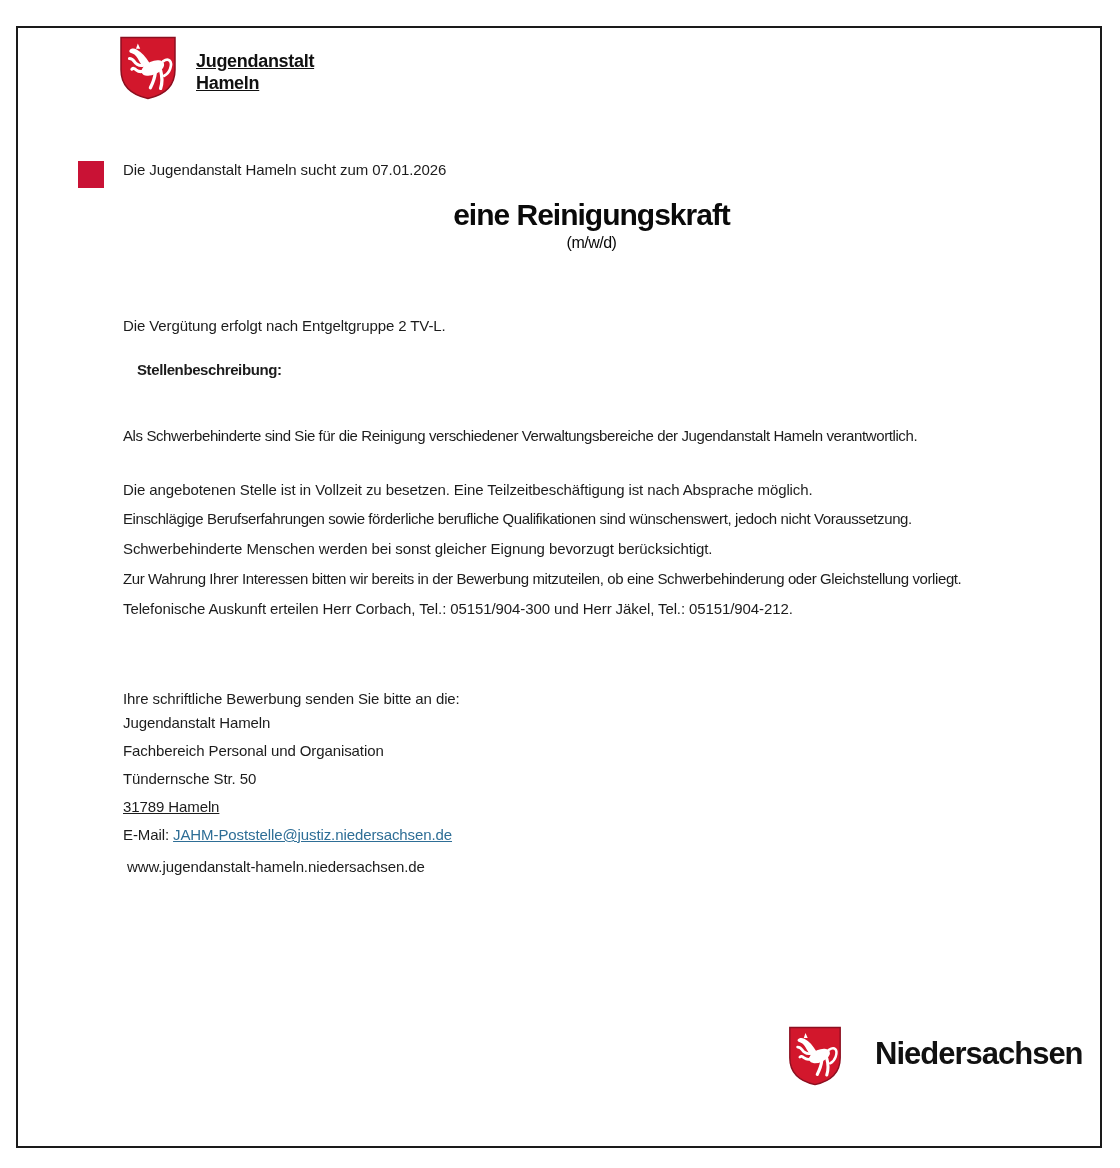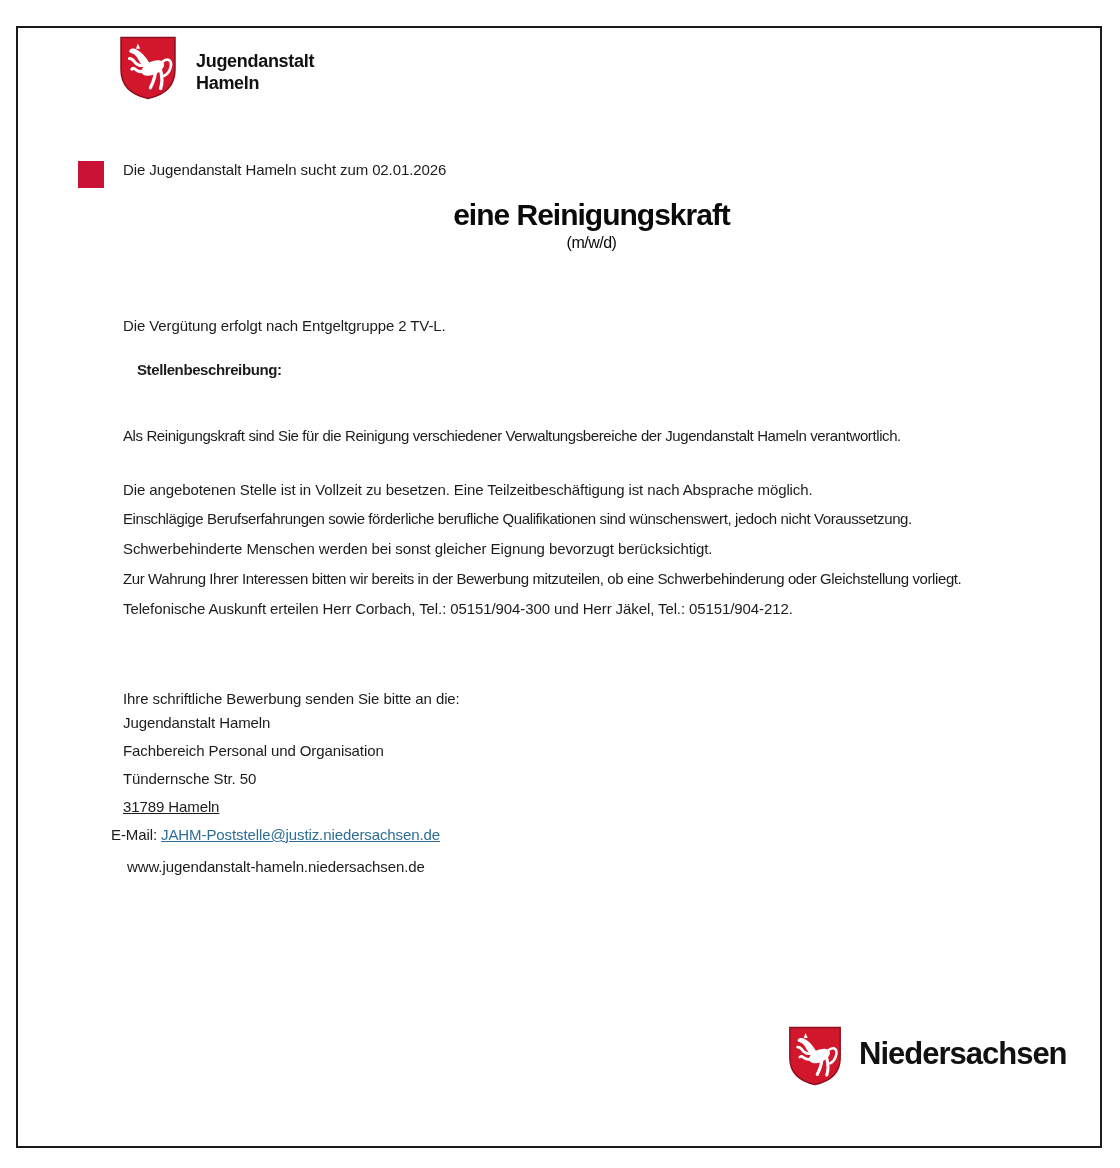--- a/index.html
+++ b/index.html
@@ -21,20 +21,21 @@
   .abs { position: absolute; white-space: nowrap; }
   .body-line { font-size: 15px; letter-spacing: -0.1px; color: #1c1c1c; }
   .cond { letter-spacing: -0.4px; }
   .bold { font-weight: bold; margin-left: 14px; }
   .wordmark {
     font-weight: bold;
     font-size: 18px;
     line-height: 22px;
     letter-spacing: -0.3px;
     color: #111;
+    text-decoration: underline;
   }
   .accent-square {
     width: 26px; height: 27px;
     background: #c91235;
   }
   .title-wrap {
     position: absolute;
     left: 123px; width: 937px;
     text-align: center;
   }
@@ -52,20 +53,21 @@
   .email-link {
     color: #2e6e96;
     text-decoration: underline;
     cursor: pointer;
   }
   .footer-brand {
     font-size: 31px;
     font-weight: bold;
     letter-spacing: -1px;
     color: #111;
+    margin-left: 16px;
   }
   svg.shield { display: block; }
 </style>
 </head>
 <body>
 
 <svg width="0" height="0" style="position:absolute" aria-hidden="true">
   <defs>
     <g id="steed-shield">
       <path d="M5,4 H95 V58 C95,86 77,100 50,106 C23,100 5,86 5,58 Z" fill="#d2172c" stroke="#8c0f20" stroke-width="2.5"></path>
@@ -90,47 +92,47 @@
     <use href="#steed-shield"></use>
   </svg>
 </div>
 <div class="abs wordmark" style="left:196px; top:50px;">
   <div>Jugendanstalt</div>
   <div>Hameln</div>
 </div>
 
 <div class="abs accent-square" style="left:78px; top:161px;"></div>
 
-<div class="abs body-line" style="left:123px; top:161px;">Die Jugendanstalt Hameln sucht zum 02.01.2026</div>
+<div class="abs body-line" style="left:123px; top:161px;">Die Jugendanstalt Hameln sucht zum 07.01.2026</div>
 
 <div class="title-wrap" style="top:198px;">
   <span class="job-title">eine Reinigungskraft</span>
 </div>
 <div class="title-wrap" style="top:234px;">
   <span class="job-title-suffix">(m/w/d)</span>
 </div>
 
 <div class="abs body-line" style="left:123px; top:317px;">Die Vergütung erfolgt nach Entgeltgruppe 2 TV-L.</div>
 
 <div class="abs body-line bold" style="left:123px; top:361px; letter-spacing:-0.4px;">Stellenbeschreibung:</div>
 
-<div class="abs body-line cond" style="left:123px; top:427px;">Als Reinigungskraft sind Sie für die Reinigung verschiedener Verwaltungsbereiche der Jugendanstalt Hameln verantwortlich.</div>
+<div class="abs body-line cond" style="left:123px; top:427px;">Als Schwerbehinderte sind Sie für die Reinigung verschiedener Verwaltungsbereiche der Jugendanstalt Hameln verantwortlich.</div>
 <div class="abs body-line" style="left:123px; top:481px;text-align:center;">Die angebotenen Stelle ist in Vollzeit zu besetzen. Eine Teilzeitbeschäftigung ist nach Absprache möglich.</div>
 <div class="abs body-line cond" style="left:123px; top:510px;">Einschlägige Berufserfahrungen sowie förderliche berufliche Qualifikationen sind wünschenswert, jedoch nicht Voraussetzung.</div>
 <div class="abs body-line" style="left:123px; top:540px;">Schwerbehinderte Menschen werden bei sonst gleicher Eignung bevorzugt berücksichtigt.</div>
 <div class="abs body-line cond" style="left:123px; top:570px;">Zur Wahrung Ihrer Interessen bitten wir bereits in der Bewerbung mitzuteilen, ob eine Schwerbehinderung oder Gleichstellung vorliegt.</div>
 <div class="abs body-line" style="left:123px; top:600px;">Telefonische Auskunft erteilen Herr Corbach, Tel.: 05151/904-300 und Herr Jäkel, Tel.: 05151/904-212.</div>
 <div class="abs body-line" style="left:123px; top:690px;">Ihre schriftliche Bewerbung senden Sie bitte an die:</div>
 
 <div class="abs body-line" style="left:123px; top:714px;">Jugendanstalt Hameln</div>
 <div class="abs body-line" style="left:123px; top:742px;">Fachbereich Personal und Organisation</div>
 <div class="abs body-line" style="left:123px; top:770px;">Tündernsche Str. 50</div>
 <div class="abs body-line" style="left:123px; top:798px;text-decoration:underline;">31789 Hameln</div>
 
-<div class="abs body-line" style="left:111px; top:826px;">
+<div class="abs body-line" style="left:123px; top:826px;">
   <span>E-Mail:</span>
   <a class="email-link">JAHM-Poststelle@justiz.niedersachsen.de</a>
 </div>
 
 <div class="abs body-line" style="left:127px; top:858px;text-align:right;">www.jugendanstalt-hameln.niedersachsen.de</div>
 
 <div class="abs" style="left:787px; top:1025px;">
   <svg class="shield" width="56" height="62" viewBox="0 0 100 110">
     <use href="#steed-shield"></use>
   </svg>

